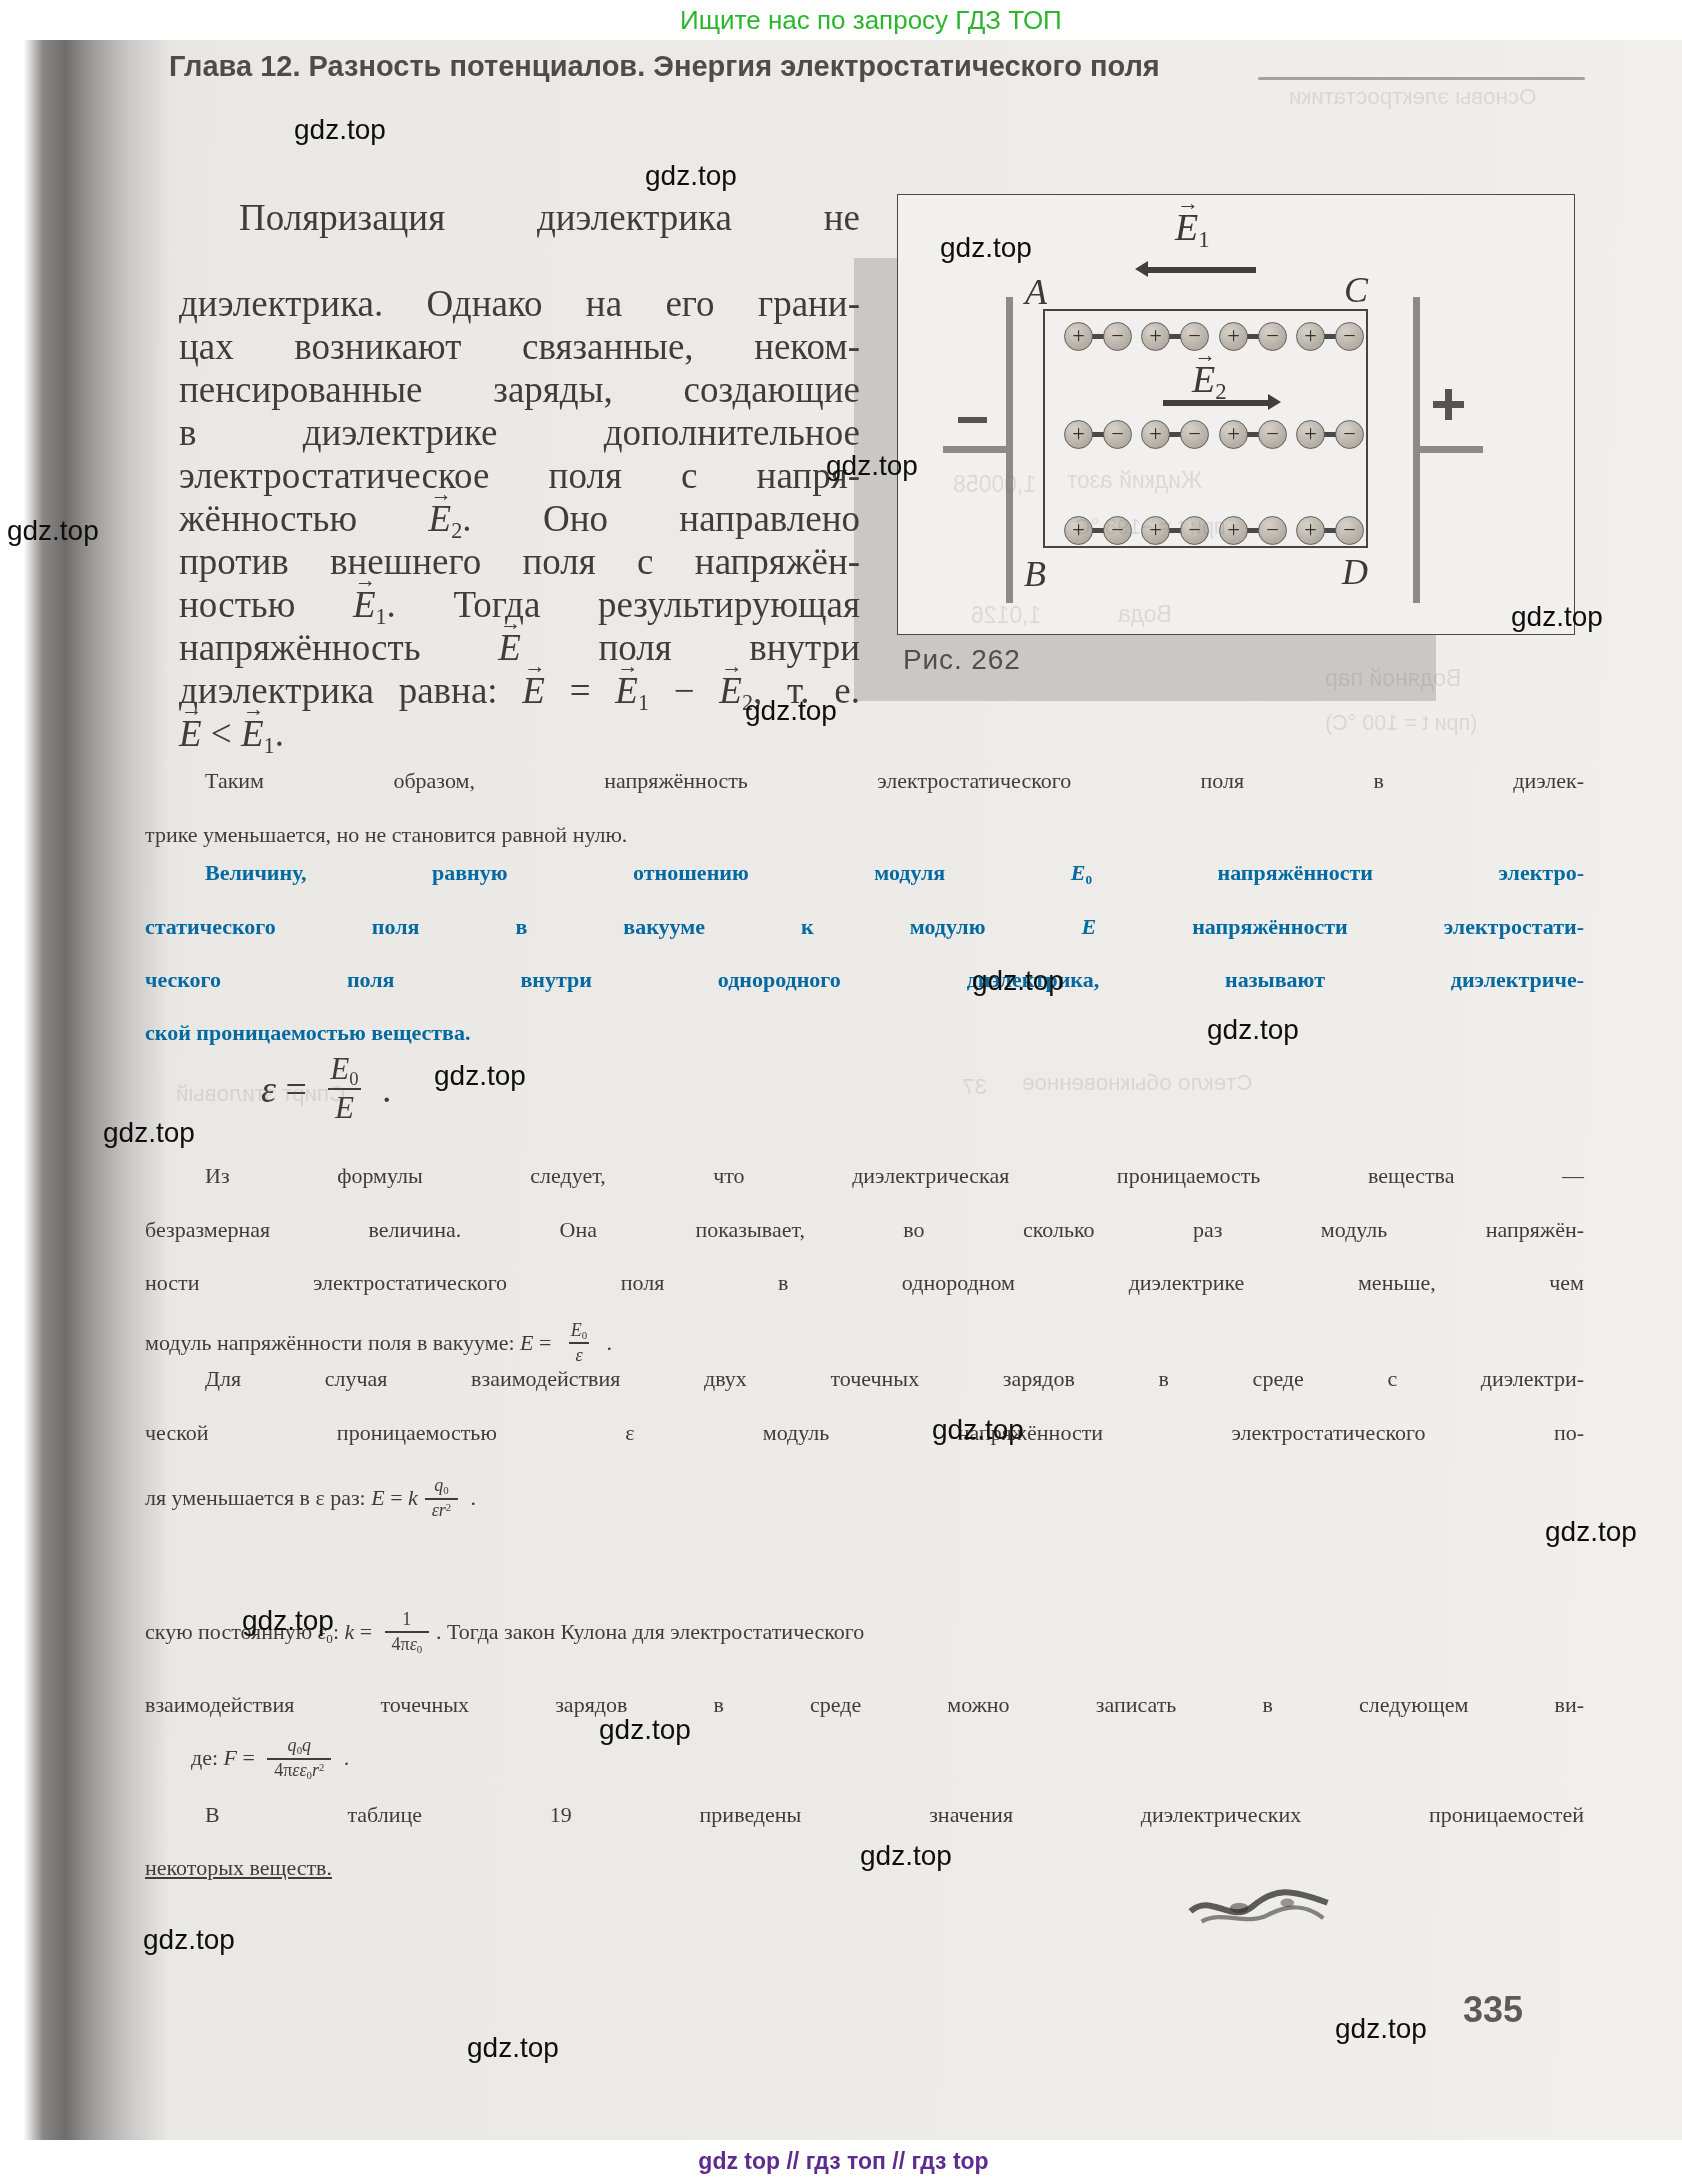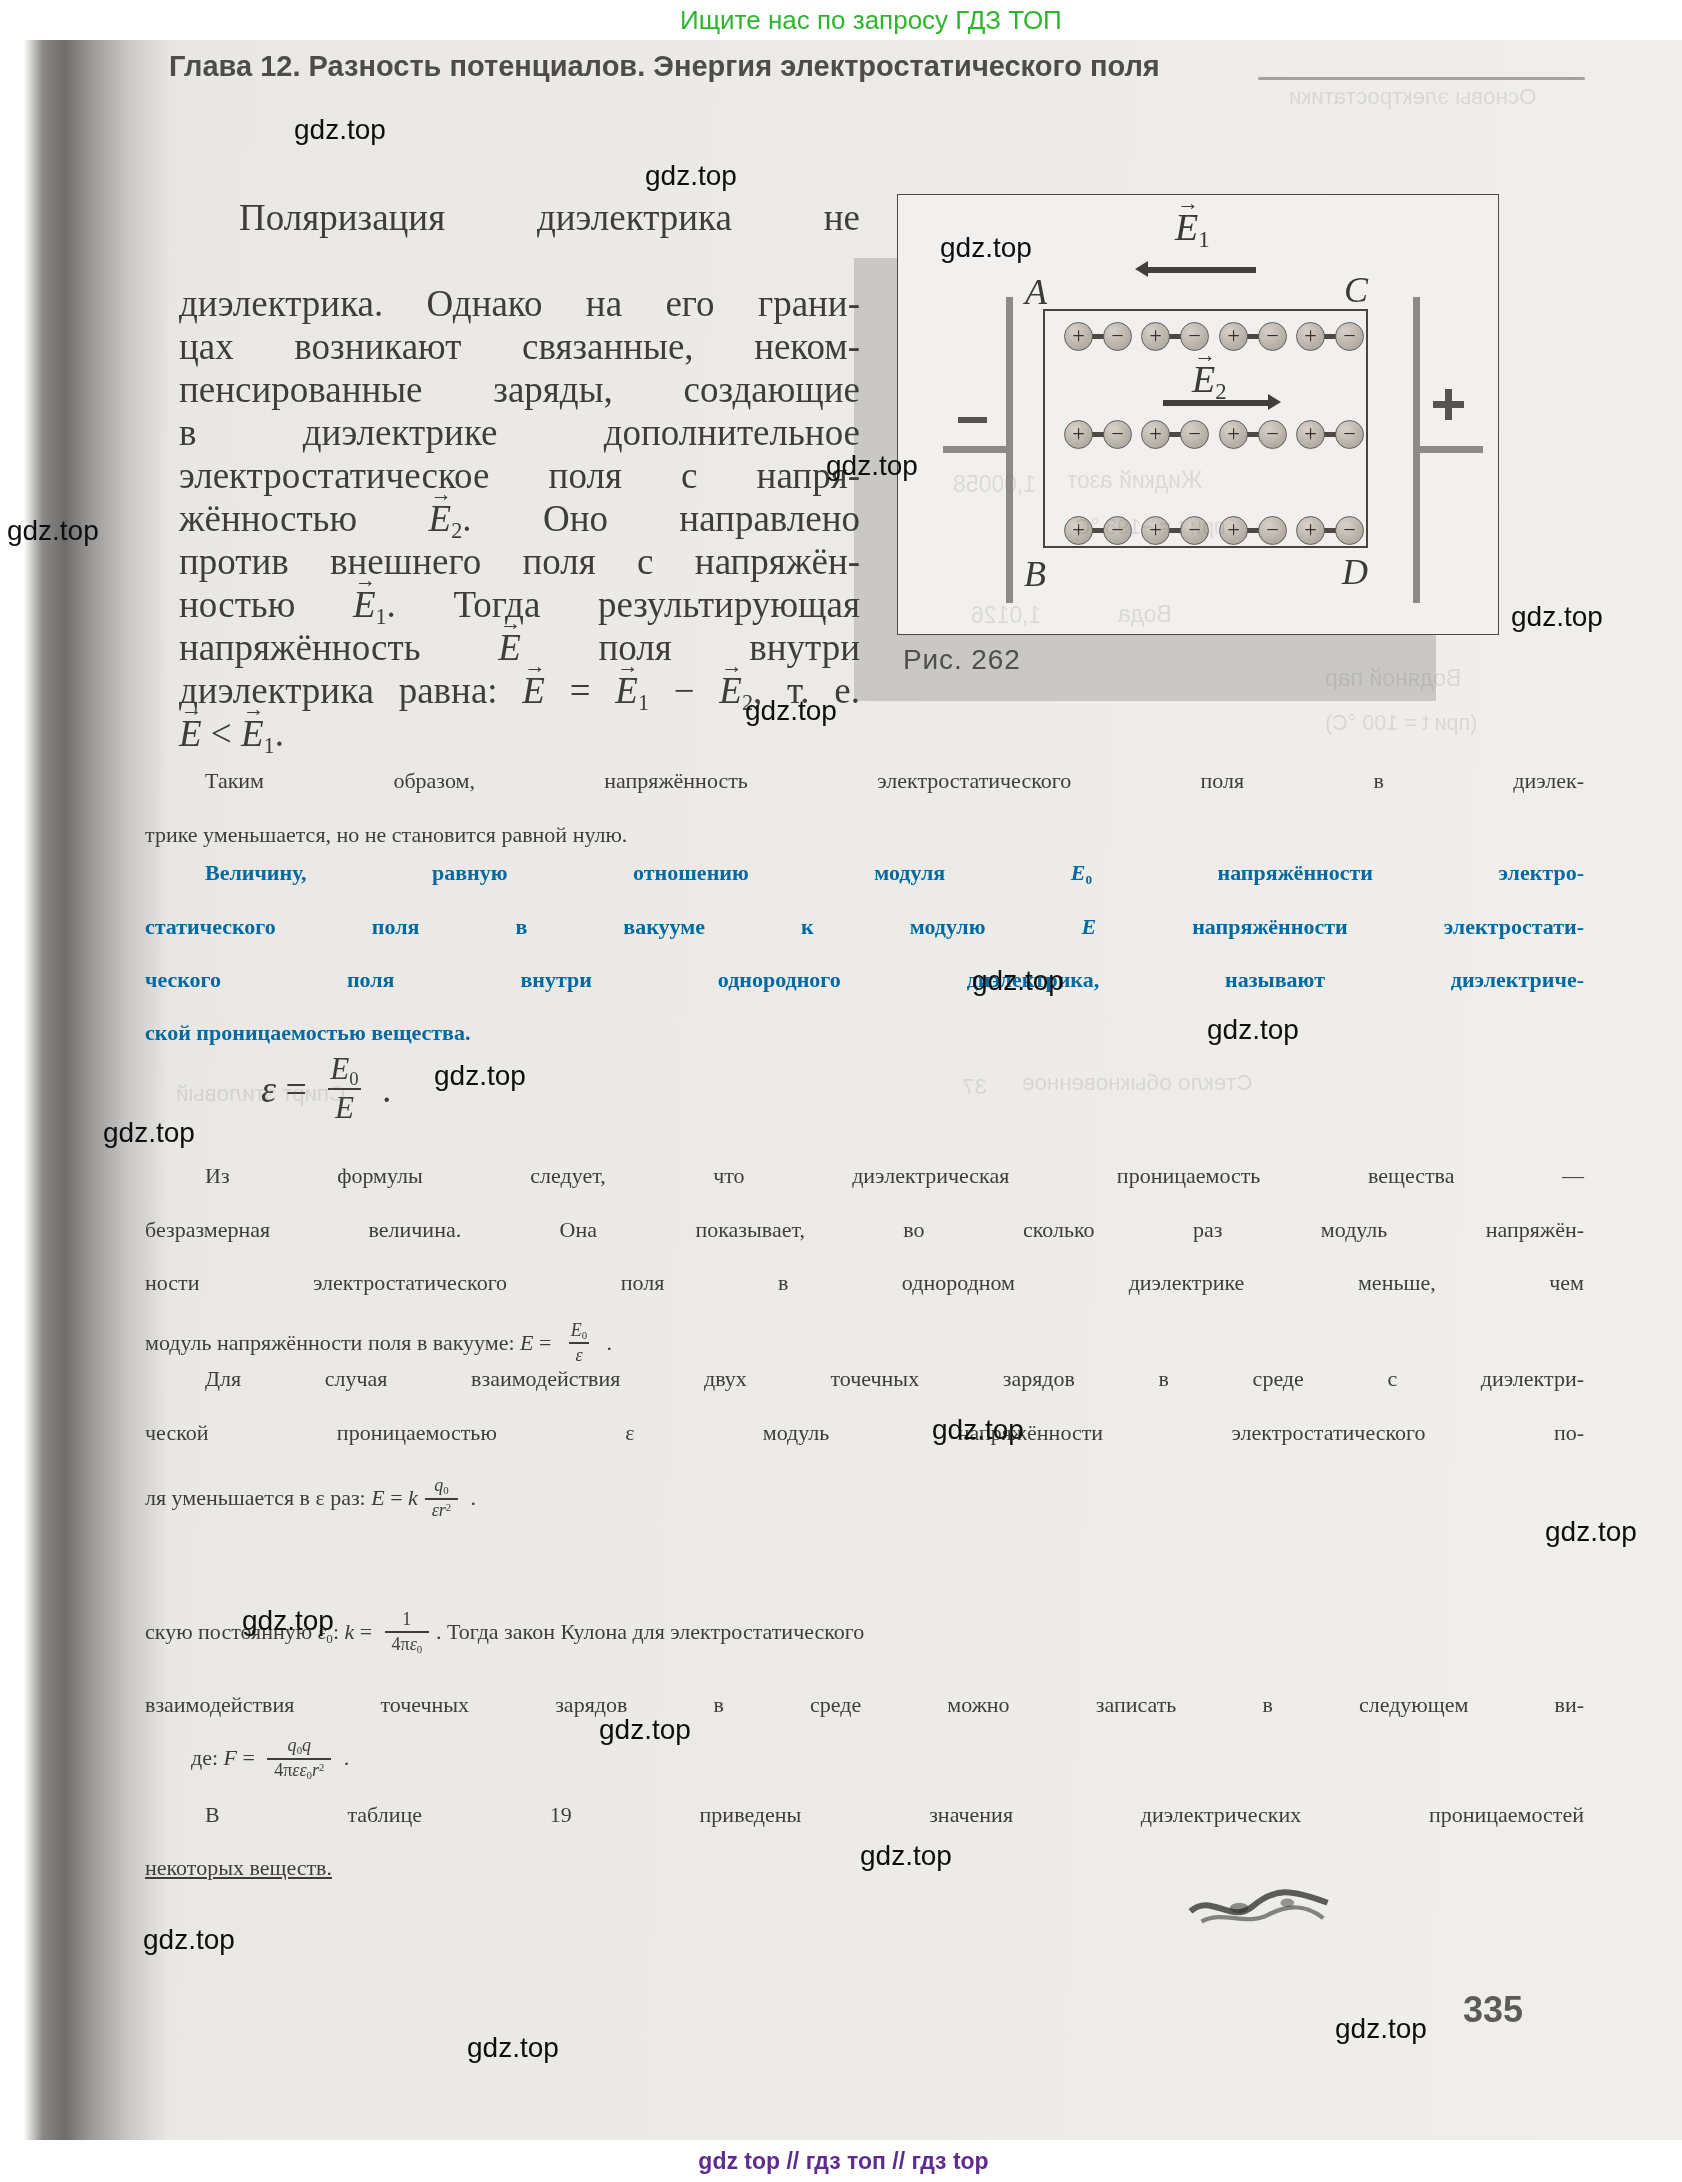--- a/index.html
+++ b/index.html
@@ -58,21 +58,21 @@
     top:-0.70em; font-size:0.58em; font-style:normal;
   }
   .frac { display:inline-flex; flex-direction:column; align-items:center; vertical-align:middle; margin:0 6.9px; }
   .frac .num, .frac .den { display:flex; line-height:1.08; padding:1.7px 6.9px; font-size:0.82em; }
   .frac .den { border-top:2.6px solid #3e3d3a; }
   .formula-display { position:absolute; display:flex; align-items:center; font-size:38px; }
   .formula-display span { white-space:pre; }
   
   #gray-bleed { position:absolute; left:854px; top:258px; width:582px; height:443px; background:#c9c8c5; }
   #figure-box {
-    position:absolute; left:897px; top:194px; width:602px; height:441px;
+    position:absolute; left:897px; top:194px; width:678px; height:441px;
     background:#f1f0ee; border:1.7px solid #4a4946; box-sizing:border-box;
   }
   .fig-label { position:absolute; font-style:italic; font-size:36px; color:#3b3a37; }
   .e-label { position:absolute; font-size:38px; color:#3b3a37; }
   #inner-rect { position:absolute; left:145px; top:114px; width:325px; height:239px; border:2.6px solid #45443f; box-sizing:border-box; }
   .plate { position:absolute; width:6.9px; height:306px; top:102px; background:#8c8b88; }
   .wire  { position:absolute; height:6.9px; top:251px; background:#8c8b88; }
   .arrow { position:absolute; height:6px; background:#413f3c; }
   .arrow.left::before {
     content:""; position:absolute; left:-13px; top:-6px;

